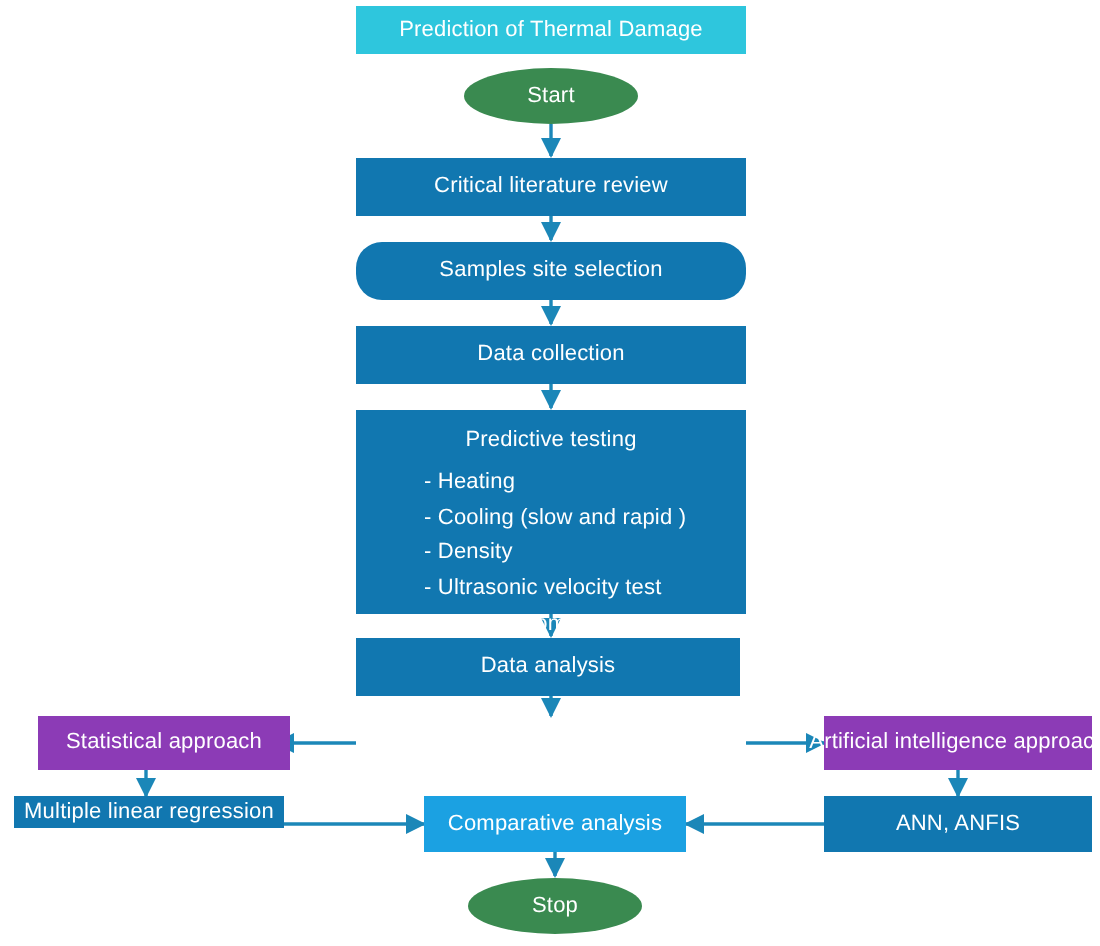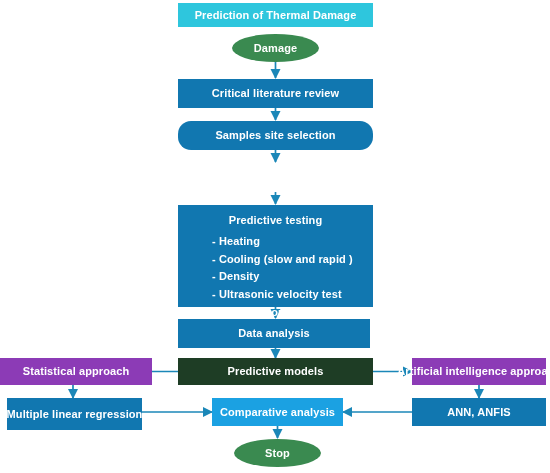--- a/index.html
+++ b/index.html
@@ -23,21 +23,20 @@
     box-sizing: border-box;
     display: flex;
     align-items: center;
     justify-content: center;
     color: #ffffff;
     font-size: 11px;
     line-height: 1.35;
     text-align: center;
     letter-spacing: 0.1px;
     white-space: nowrap;
-    font-weight: bold;
   }
   .ellipse {
     border-radius: 50%;
   }
   .lab-box {
     display: block;
     padding-top: 8px;
   }
   .lab-title {
     text-align: center;
@@ -92,60 +91,60 @@
       <line x1="412" y1="412" x2="343" y2="412"></line>
       <line x1="277.5" y1="426" x2="277.5" y2="438"></line>
     </g>
   </svg>
 
   <div class="node" style="left:178px; top:3px; width:195px; height:24px; background:#2EC6DD;">
     <span>Prediction of Thermal Damage</span>
   </div>
 
   <div class="node ellipse" style="left:232px; top:34px; width:87px; height:28px; background:#3A8A50;">
-    <span>Damage</span>
+    <span>Start</span>
   </div>
 
   <div class="node" style="left:178px; top:79px; width:195px; height:29px; background:#1177B0;">
     <span>Critical literature review</span>
   </div>
 
   <div class="node" style="left:178px; top:121px; width:195px; height:29px; background:#1177B0;border-radius:13px;">
     <span>Samples site selection</span>
   </div>
 
+  <div class="node" style="left:178px; top:163px; width:195px; height:29px; background:#1177B0;">
+    <span>Data collection</span>
+  </div>
 
   <div class="node lab-box" style="left:178px; top:205px; width:195px; height:102px; background:#1177B0;">
     <div class="lab-title">Predictive testing</div>
     <ul class="lab-list">
       <li>- Heating</li>
       <li>- Cooling (slow and rapid )</li>
       <li>- Density</li>
       <li>- Ultrasonic velocity test</li>
       <li>- Uniaxial compressive test</li>
     </ul>
   </div>
 
   <div class="node" style="left:178px; top:319px; width:192px; height:29px; background:#1177B0;">
     <span>Data analysis</span>
   </div>
 
-  <div class="node" style="left:178px; top:358px; width:195px; height:27px; background:#1E3D25;">
-    <span>Predictive models</span>
-  </div>
 
-  <div class="node" style="left:0; top:358px; width:152px; height:27px; background:#8C3BB6;">
+  <div class="node" style="left:19px; top:358px; width:126px; height:27px; background:#8C3BB6;">
     <span>Statistical approach</span>
   </div>
 
   <div class="node" style="left:412px; top:358px; width:134px; height:27px; background:#8C3BB6;">
     <span>Artificial intelligence approach</span>
   </div>
 
-  <div class="node" style="left:7px; top:398px; width:135px; height:32px; background:#1177B0;">
+  <div class="node" style="left:7px; top:398px; width:135px; height:16px; background:#1177B0;">
     <span>Multiple linear regression</span>
   </div>
 
   <div class="node" style="left:212px; top:398px; width:131px; height:28px; background:#1BA1E2;align-items:center;">
     <span>Comparative analysis</span>
   </div>
 
   <div class="node" style="left:412px; top:398px; width:134px; height:28px; background:#1177B0;">
     <span>ANN, ANFIS</span>
   </div>

